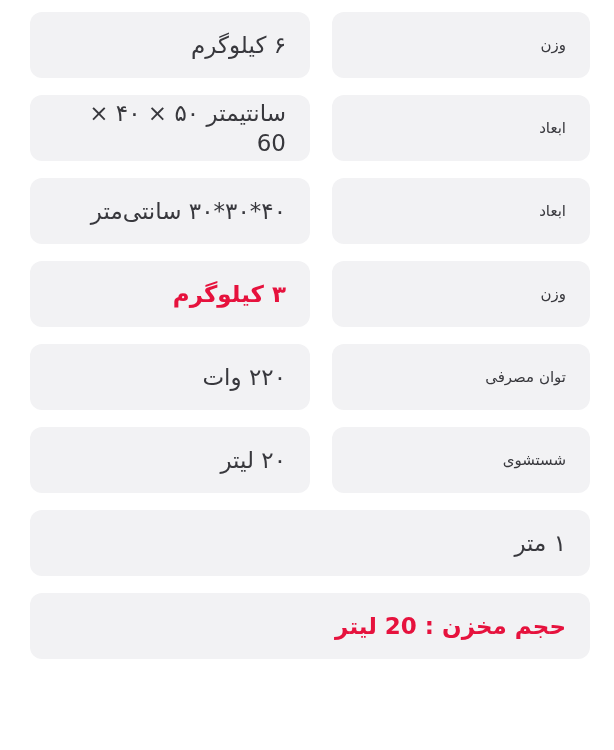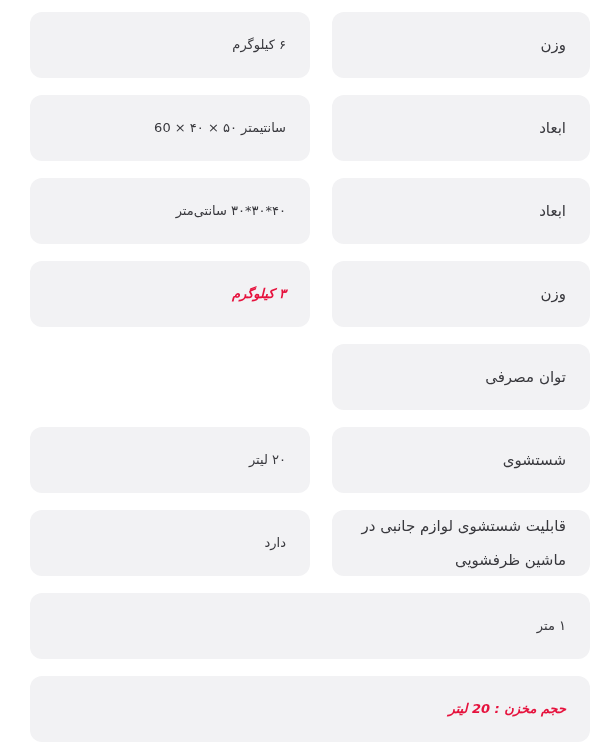--- a/index.html
+++ b/index.html
@@ -47,31 +47,30 @@
     flex: 1 1 auto;
   }
   .label-text {
     font-size: 15px;
     line-height: 34px;
     color: var(--text);
     text-align: right;
     direction: rtl;
   }
   .value-text {
-    font-size: 13px;
+    font-size: 23px;
     line-height: 30px;
     color: var(--text);
     text-align: right;
     direction: rtl;
     width: 100%;
   }
   .value-text.accent {
     color: var(--accent);
     font-weight: 700;
-    font-style: italic;
   }
 </style>
 </head>
 <body style="--accent: #e6123d; --cell-bg: #f2f2f4; --text: #38383d;">
 
 <div class="spec-table">
 
   <div class="spec-row">
     <div class="cell label-cell">
       <span class="label-text">وزن</span>
@@ -105,39 +104,34 @@
     </div>
     <div class="cell value-cell">
       <span class="value-text accent">۳ کیلوگرم</span>
     </div>
   </div>
 
   <div class="spec-row">
     <div class="cell label-cell">
       <span class="label-text">توان مصرفی</span>
     </div>
+    <div class="cell value-cell">
+      <span class="value-text">۲۲۰ وات</span>
+    </div>
   </div>
 
   <div class="spec-row">
     <div class="cell label-cell">
       <span class="label-text">شستشوی</span>
     </div>
     <div class="cell value-cell">
       <span class="value-text">۲۰ لیتر</span>
     </div>
   </div>
 
-  <div class="spec-row">
-    <div class="cell label-cell">
-      <span class="label-text">قابلیت شستشوی لوازم جانبی در ماشین ظرفشویی</span>
-    </div>
-    <div class="cell value-cell">
-      <span class="value-text">دارد</span>
-    </div>
-  </div>
 
   <div class="spec-row">
     <div class="cell value-cell">
       <span class="value-text">۱ متر</span>
     </div>
   </div>
 
   <div class="spec-row">
     <div class="cell value-cell">
       <span class="value-text accent">حجم مخزن : 20 لیتر</span>

